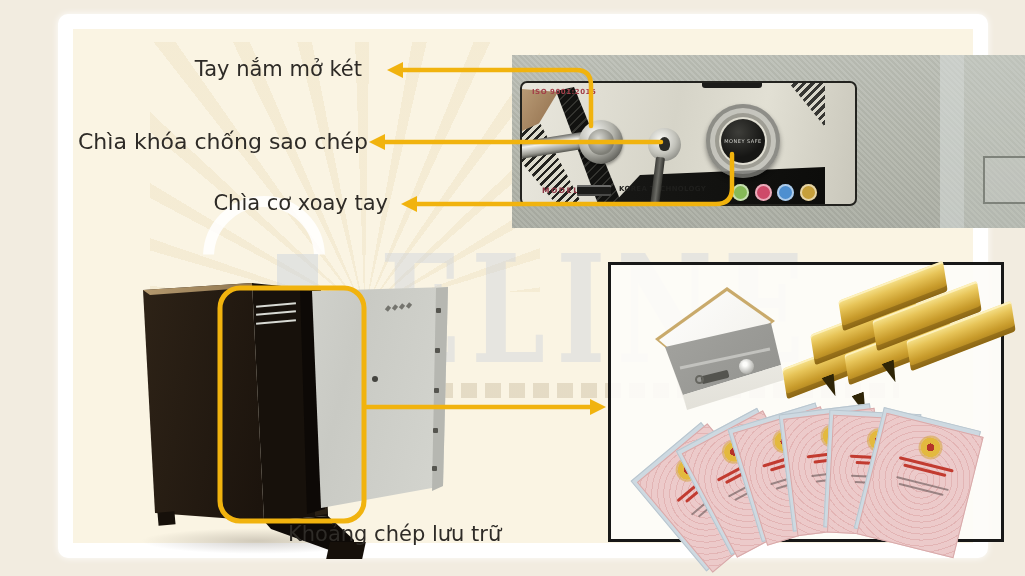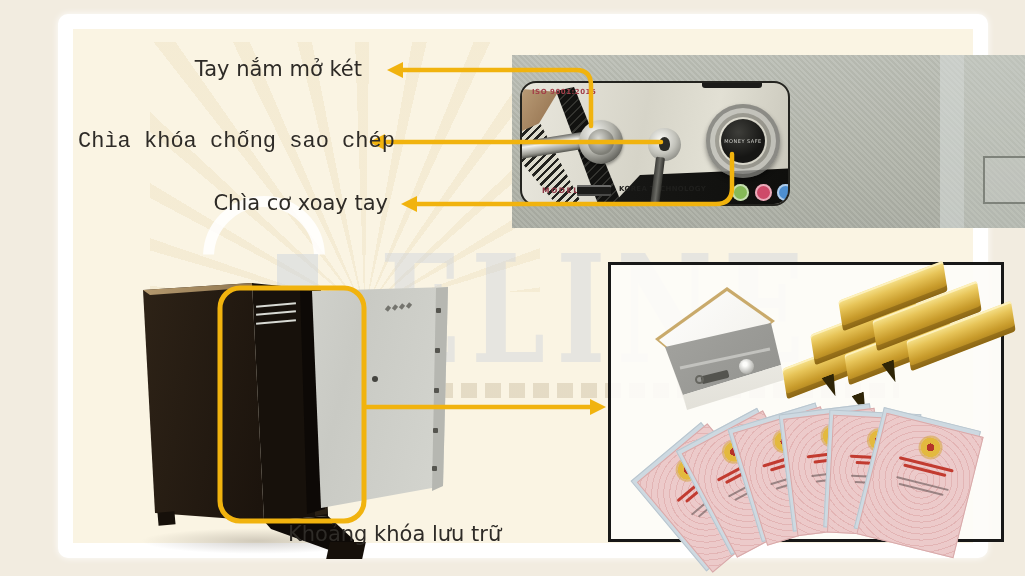--- a/index.html
+++ b/index.html
@@ -45,22 +45,22 @@
   
   .photo{left:512px;top:55px;width:513px;height:173px;z-index:4;
     background:linear-gradient(180deg,#bdc0b7 0%,#b4b7ad 55%,#acafa5 100%);}
   .photo::before{content:"";position:absolute;inset:0;
     background:repeating-linear-gradient(45deg, rgba(255,255,255,.05) 0 2px, rgba(0,0,0,.04) 2px 4px);}
   .photo-stripe{left:428px;top:0;width:24px;height:173px;background:rgba(216,223,220,.55);}
   .photo-stripe2{left:452px;top:0;width:61px;height:173px;background:rgba(206,212,207,.35);}
   .sq-plate{left:471px;top:101px;width:50px;height:48px;box-sizing:border-box;
     border:2px solid rgba(104,108,100,.75);background:rgba(202,206,200,.4);}
 
-  .plate{left:8px;top:26px;width:270px;height:125px;box-sizing:border-box;
-    border:2px solid #23231f;border-radius:16px;overflow:hidden;
+  .plate{left:8px;top:26px;width:337px;height:125px;box-sizing:border-box;
+    border:2px solid #23231f;border-radius:7px;overflow:hidden;
     background:linear-gradient(100deg,#e9e7dd 0%,#d6d4c8 45%,#e2e0d4 70%,#c9c7bb 100%);}
   .tan-tri{left:0;top:0;width:62px;height:60px;
     clip-path:polygon(0 6px,36px 9px,10px 52px,0 52px);
     background:linear-gradient(120deg,#bb9d78,#93714e 60%,#b29371);}
   .hatch1{left:0;top:0;width:70px;height:121px;
     clip-path:polygon(0 48px,18px 40px,60px 121px,34px 121px,0 80px);
     background:repeating-linear-gradient(135deg,#22221e 0 2.5px,#dcdacc 2.5px 6px);}
   .blk-band{left:0;top:0;width:110px;height:121px;
     clip-path:polygon(34px 8px,52px 4px,100px 121px,76px 121px);
     background:repeating-linear-gradient(135deg,#121210 0 5px,#33332f 5px 6.5px);}
@@ -182,21 +182,21 @@
   .ctitle{left:18px;top:38px;width:56px;height:3px;background:#c23b30;border-radius:2px;}
   .ctitle2{left:24px;top:44px;width:44px;height:3px;background:#c23b30;border-radius:2px;}
   .cline{height:2px;background:rgba(90,75,75,.55);border-radius:1px;}
 
   
   .overlay{left:0;top:0;z-index:6;pointer-events:none;}
 
   
   .lbl{z-index:7;color:#2E2B27;font-weight:500;white-space:nowrap;}
   .lbl1{right:663px;top:57px;font-size:21px;}
-  .lbl2{left:78px;top:129px;font-size:22px;font-family:Liberation Mono, monospace;}
+  .lbl2{left:78px;top:129px;font-size:22px;}
   .lbl3{right:637px;top:191px;font-size:21px;}
   .lbl4{left:288px;top:522px;font-size:21px;}
 </style>
 </head>
 <body>
 
 <div class="abs frame"></div>
 
 <div class="abs sunburst"></div>
 <div class="abs sun-arc"></div>
@@ -357,13 +357,13 @@
   <path d="M369 142 l16 -8 v16 z" fill="#F1B30E"></path>
   <path d="M415 204 H716 Q732 204 732 188 V154" stroke="#F1B30E" stroke-width="4.5" fill="none" stroke-linecap="round"></path>
   <path d="M401 204 l16 -8 v16 z" fill="#F1B30E"></path>
   <path d="M366 407 H592" stroke="#F1B30E" stroke-width="4.5" fill="none" stroke-linecap="round"></path>
   <path d="M606 407 l-16 -8 v16 z" fill="#F1B30E"></path>
 </svg>
 
 <div class="abs lbl lbl1">Tay nắm mở két</div>
 <div class="abs lbl lbl2">Chìa khóa chống sao chép</div>
 <div class="abs lbl lbl3">Chìa cơ xoay tay</div>
-<div class="abs lbl lbl4">Khoảng khóa lưu trữ</div>
+<div class="abs lbl lbl4">Khoảng chép lưu trữ</div>
 
 </body></html>

